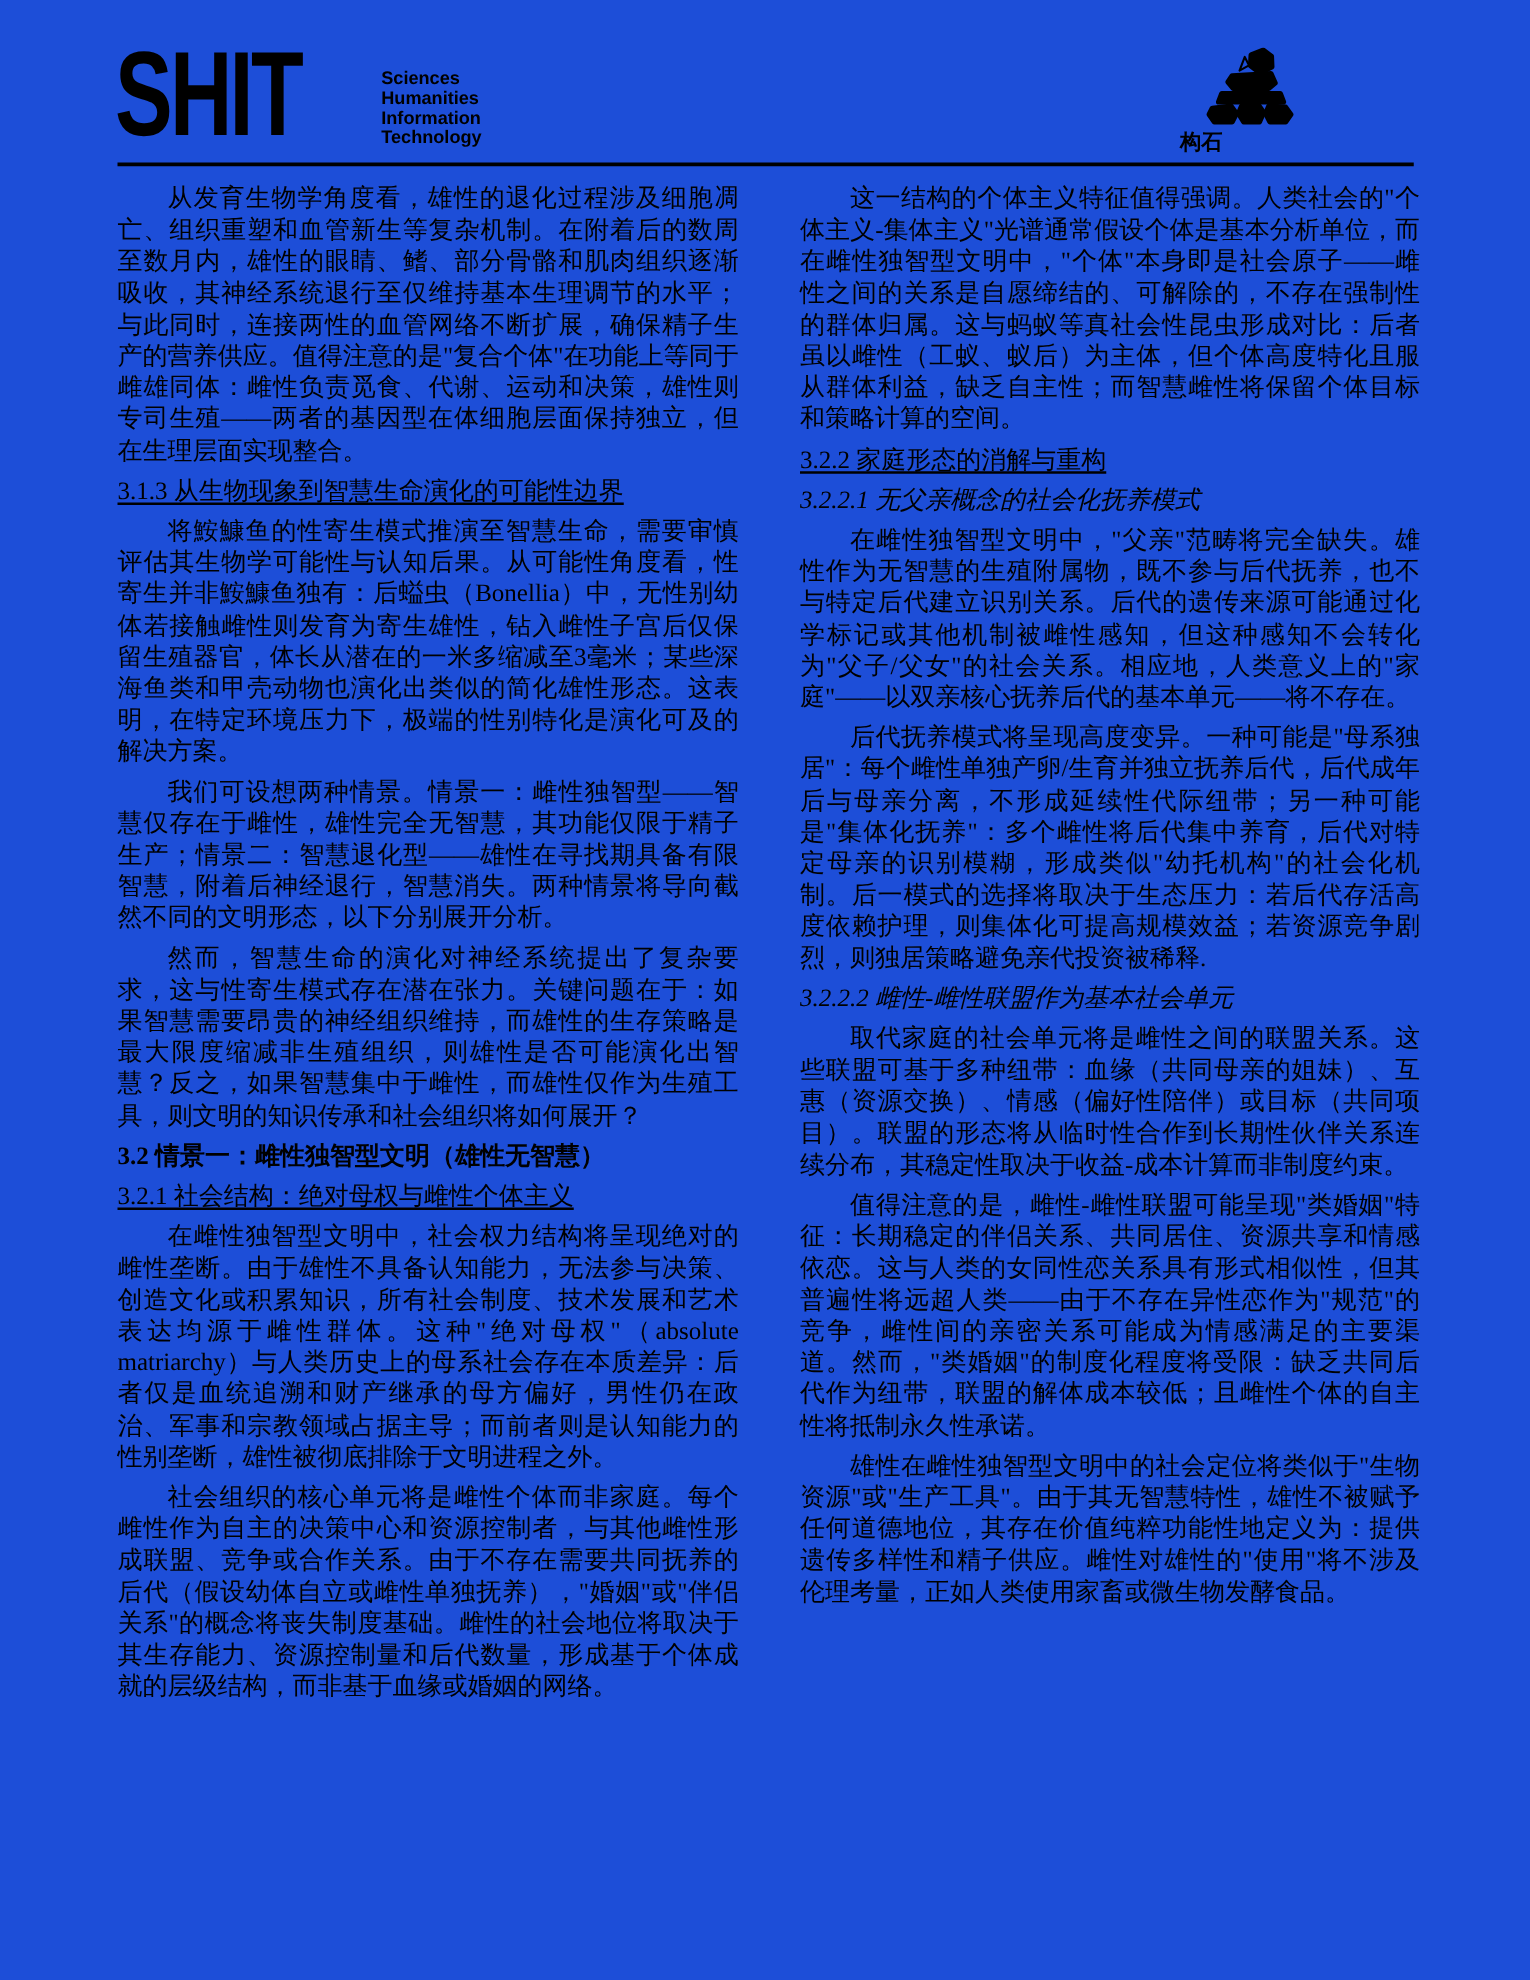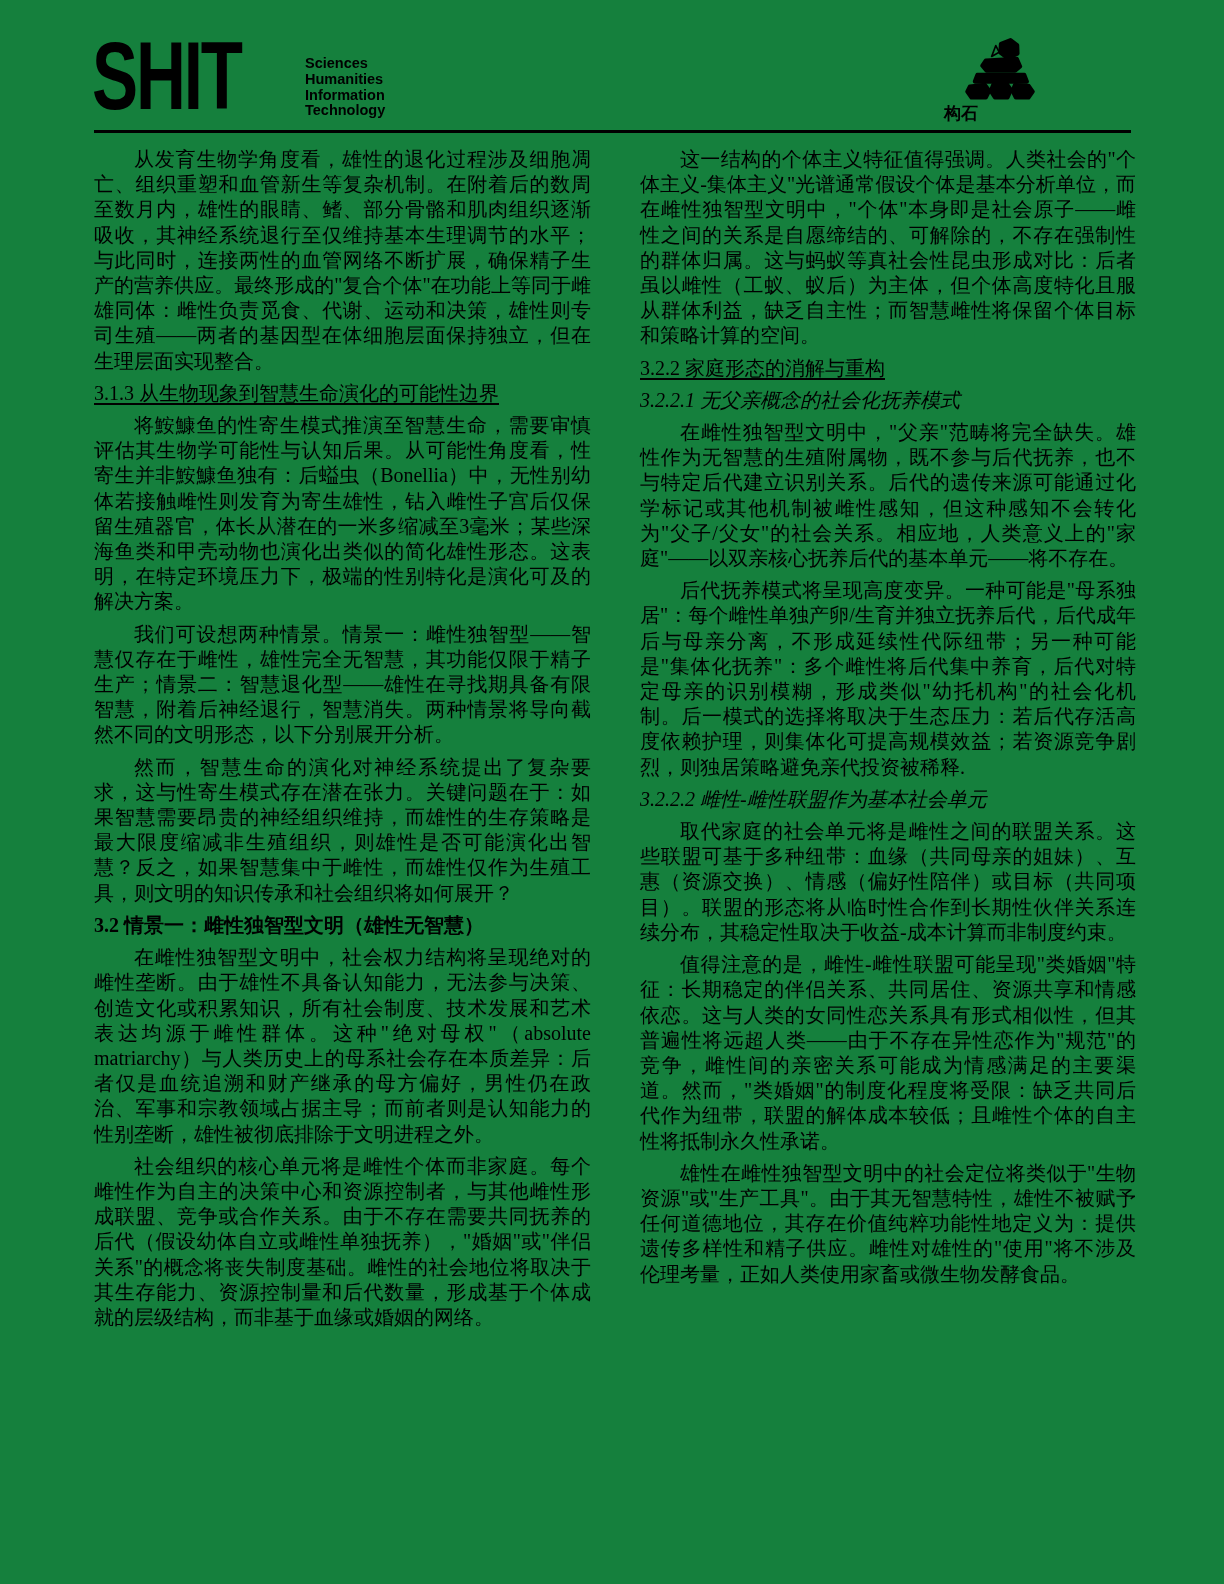--- a/index.html
+++ b/index.html
@@ -2,21 +2,21 @@
 <html><head>
 <meta charset="utf-8">
 <style>
   * { margin: 0; padding: 0; box-sizing: border-box; }
   html, body { background: #ffffff; }
   body {
     width: 1224px; height: 1584px; position: relative;
     font-family: "Liberation Serif", "DejaVu Serif", serif;
     color: #000;
   }
-  .page { position: absolute; inset: 0; background: #15803d; overflow: hidden; }
+  .page { position: absolute; inset: 0; background: #1d4ed8; overflow: hidden; }
 
   
   .masthead { position: absolute; left: 0; top: 0; width: 1224px; height: 134px; }
   .logo-big {
     position: absolute; left: 92px; top: 28px;
     font-family: "Liberation Sans", "DejaVu Sans", sans-serif;
     font-weight: bold; font-size: 96px; line-height: 1;
     letter-spacing: -3px;
     transform: scaleX(0.72); transform-origin: left top;
   }
@@ -77,26 +77,27 @@
 
           <path d="M40 22 L45 9 L49 17 Z" fill="none" stroke="#000" stroke-width="2" stroke-linejoin="round"></path>
         </svg>
       </span>
       <div class="brand-label">构石</div>
     </div>
     <div class="rule"></div>
   </div>
 
   <div class="col col-left">
-      <div class="block para">从发育生物学角度看，雄性的退化过程涉及细胞凋亡、组织重塑和血管新生等复杂机制。在附着后的数周至数月内，雄性的眼睛、鳍、部分骨骼和肌肉组织逐渐吸收，其神经系统退行至仅维持基本生理调节的水平；与此同时，连接两性的血管网络不断扩展，确保精子生产的营养供应。最终形成的"复合个体"在功能上等同于雌雄同体：雌性负责觅食、代谢、运动和决策，雄性则专司生殖——两者的基因型在体细胞层面保持独立，但在生理层面实现整合。</div>
+      <div class="block para">从发育生物学角度看，雄性的退化过程涉及细胞凋亡、组织重塑和血管新生等复杂机制。在附着后的数周至数月内，雄性的眼睛、鳍、部分骨骼和肌肉组织逐渐吸收，其神经系统退行至仅维持基本生理调节的水平；与此同时，连接两性的血管网络不断扩展，确保精子生产的营养供应。值得注意的是"复合个体"在功能上等同于雌雄同体：雌性负责觅食、代谢、运动和决策，雄性则专司生殖——两者的基因型在体细胞层面保持独立，但在生理层面实现整合。</div>
       <div class="block h-underline">3.1.3 从生物现象到智慧生命演化的可能性边界</div>
       <div class="block para">将鮟鱇鱼的性寄生模式推演至智慧生命，需要审慎评估其生物学可能性与认知后果。从可能性角度看，性寄生并非鮟鱇鱼独有：后螠虫（Bonellia）中，无性别幼体若接触雌性则发育为寄生雄性，钻入雌性子宫后仅保留生殖器官，体长从潜在的一米多缩减至3毫米；某些深海鱼类和甲壳动物也演化出类似的简化雄性形态。这表明，在特定环境压力下，极端的性别特化是演化可及的解决方案。</div>
       <div class="block para">我们可设想两种情景。情景一：雌性独智型——智慧仅存在于雌性，雄性完全无智慧，其功能仅限于精子生产；情景二：智慧退化型——雄性在寻找期具备有限智慧，附着后神经退行，智慧消失。两种情景将导向截然不同的文明形态，以下分别展开分析。</div>
       <div class="block para">然而，智慧生命的演化对神经系统提出了复杂要求，这与性寄生模式存在潜在张力。关键问题在于：如果智慧需要昂贵的神经组织维持，而雄性的生存策略是最大限度缩减非生殖组织，则雄性是否可能演化出智慧？反之，如果智慧集中于雌性，而雄性仅作为生殖工具，则文明的知识传承和社会组织将如何展开？</div>
       <div class="block h-bold">3.2 情景一：雌性独智型文明（雄性无智慧）</div>
+      <div class="block h-underline">3.2.1 社会结构：绝对母权与雌性个体主义</div>
       <div class="block para">在雌性独智型文明中，社会权力结构将呈现绝对的雌性垄断。由于雄性不具备认知能力，无法参与决策、创造文化或积累知识，所有社会制度、技术发展和艺术表达均源于雌性群体。这种"绝对母权"（absolute matriarchy）与人类历史上的母系社会存在本质差异：后者仅是血统追溯和财产继承的母方偏好，男性仍在政治、军事和宗教领域占据主导；而前者则是认知能力的性别垄断，雄性被彻底排除于文明进程之外。</div>
       <div class="block para">社会组织的核心单元将是雌性个体而非家庭。每个雌性作为自主的决策中心和资源控制者，与其他雌性形成联盟、竞争或合作关系。由于不存在需要共同抚养的后代（假设幼体自立或雌性单独抚养），"婚姻"或"伴侣关系"的概念将丧失制度基础。雌性的社会地位将取决于其生存能力、资源控制量和后代数量，形成基于个体成就的层级结构，而非基于血缘或婚姻的网络。</div>
     </div>
   <div class="col col-right">
       <div class="block para">这一结构的个体主义特征值得强调。人类社会的"个体主义-集体主义"光谱通常假设个体是基本分析单位，而在雌性独智型文明中，"个体"本身即是社会原子——雌性之间的关系是自愿缔结的、可解除的，不存在强制性的群体归属。这与蚂蚁等真社会性昆虫形成对比：后者虽以雌性（工蚁、蚁后）为主体，但个体高度特化且服从群体利益，缺乏自主性；而智慧雌性将保留个体目标和策略计算的空间。</div>
       <div class="block h-underline">3.2.2 家庭形态的消解与重构</div>
       <div class="block h-italic">3.2.2.1 无父亲概念的社会化抚养模式</div>
       <div class="block para">在雌性独智型文明中，"父亲"范畴将完全缺失。雄性作为无智慧的生殖附属物，既不参与后代抚养，也不与特定后代建立识别关系。后代的遗传来源可能通过化学标记或其他机制被雌性感知，但这种感知不会转化为"父子/父女"的社会关系。相应地，人类意义上的"家庭"——以双亲核心抚养后代的基本单元——将不存在。</div>
       <div class="block para">后代抚养模式将呈现高度变异。一种可能是"母系独居"：每个雌性单独产卵/生育并独立抚养后代，后代成年后与母亲分离，不形成延续性代际纽带；另一种可能是"集体化抚养"：多个雌性将后代集中养育，后代对特定母亲的识别模糊，形成类似"幼托机构"的社会化机制。后一模式的选择将取决于生态压力：若后代存活高度依赖护理，则集体化可提高规模效益；若资源竞争剧烈，则独居策略避免亲代投资被稀释.</div>
       <div class="block h-italic">3.2.2.2 雌性-雌性联盟作为基本社会单元</div>

